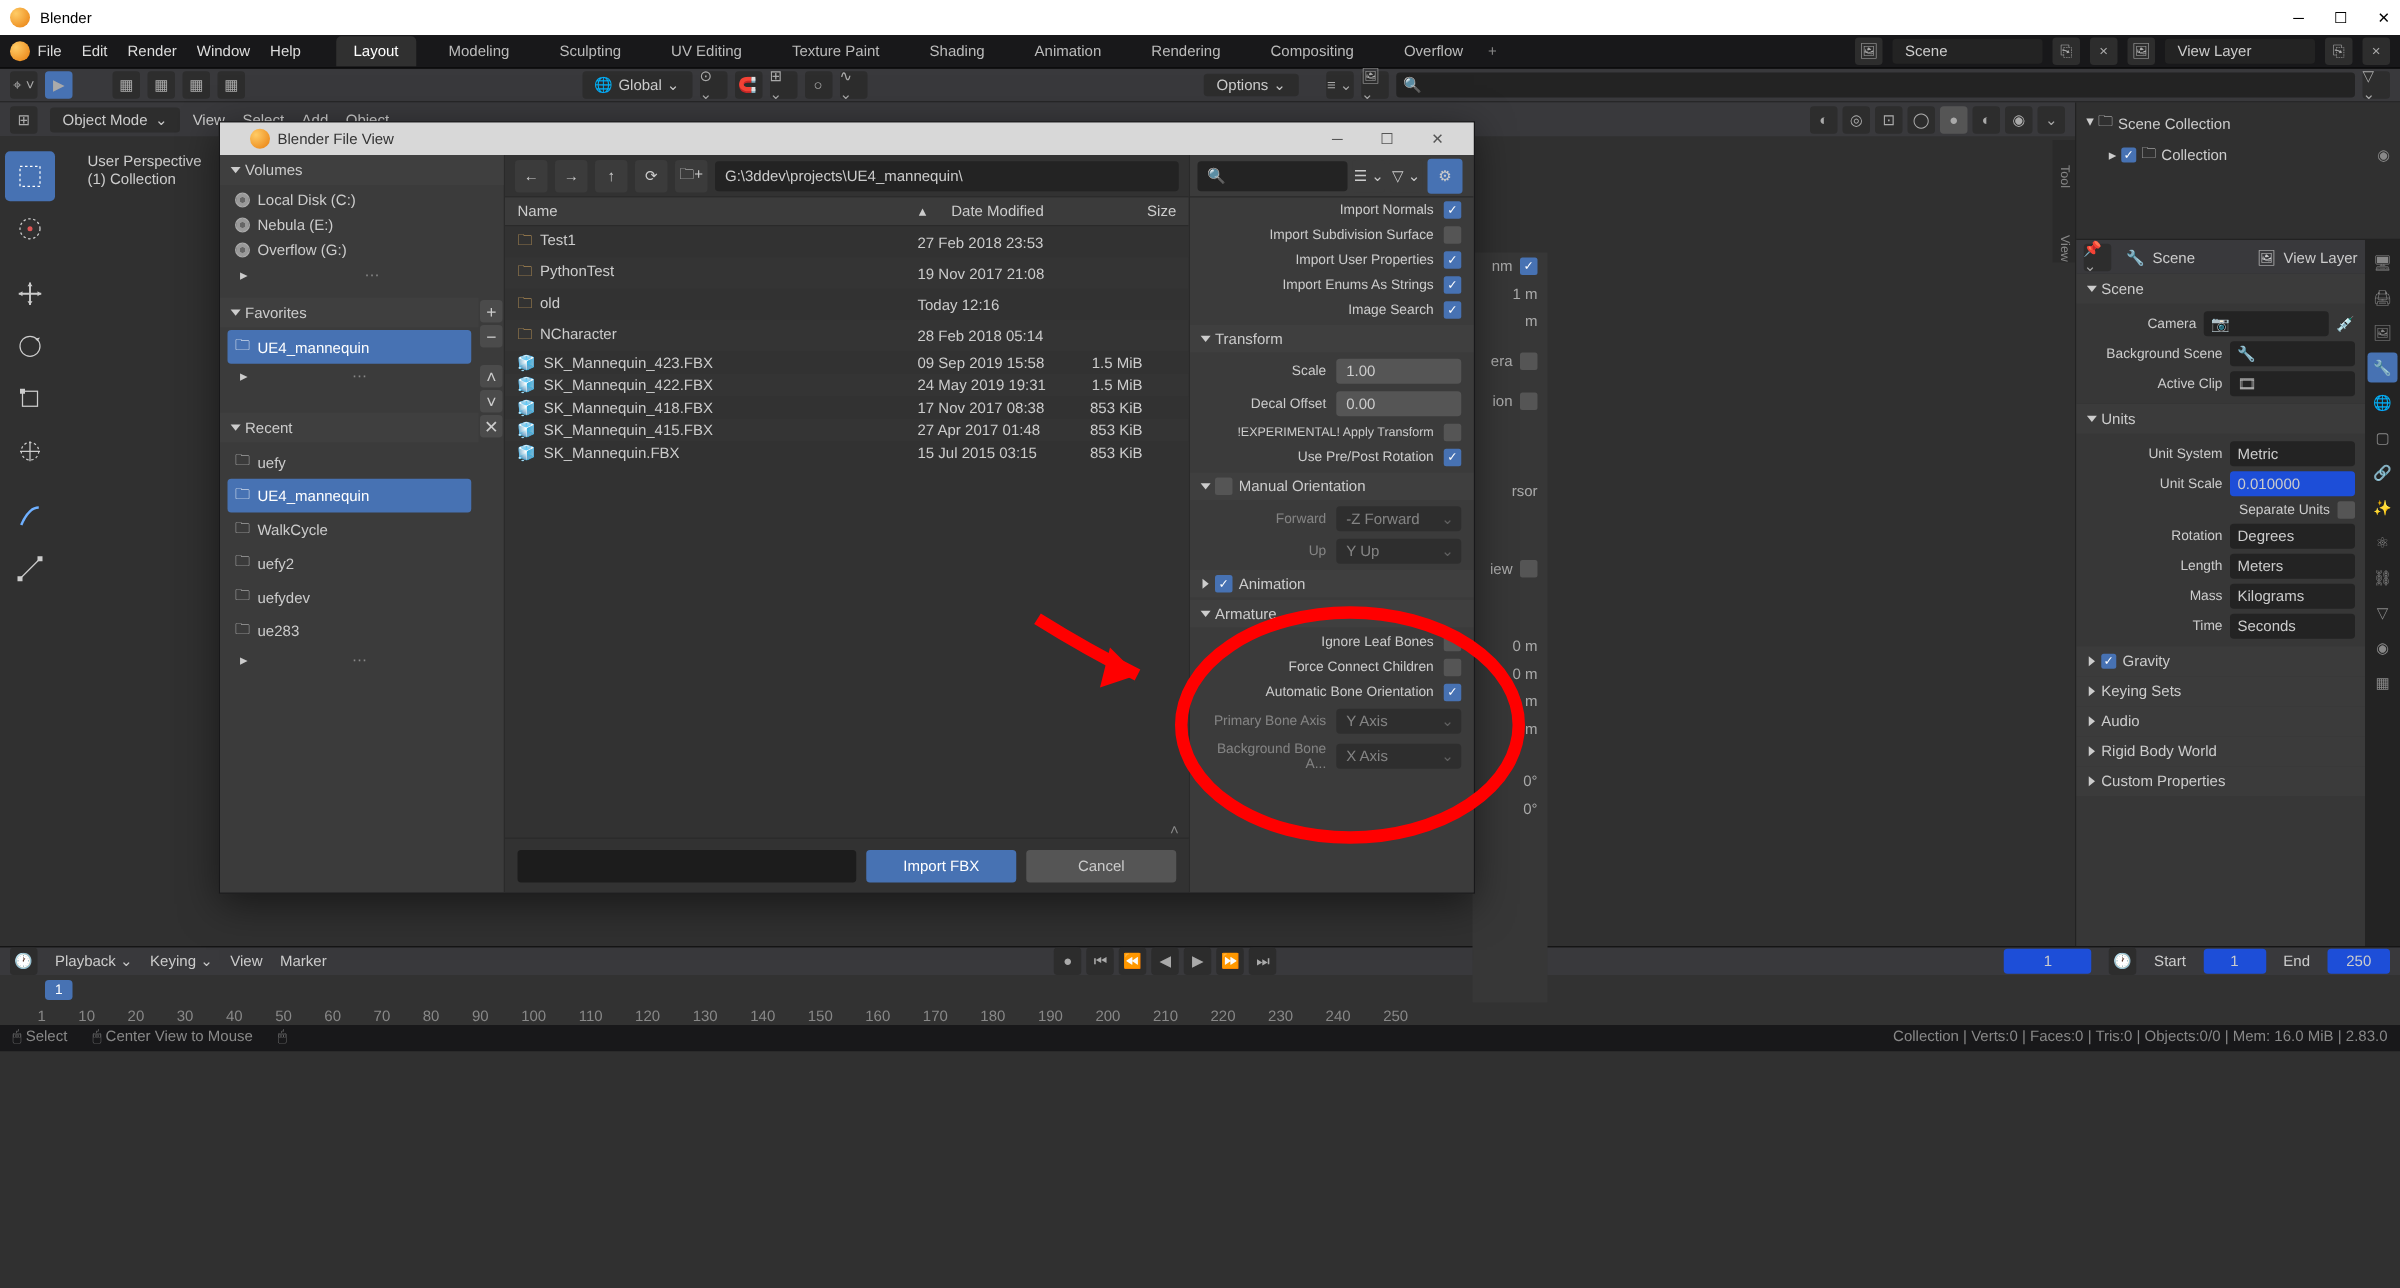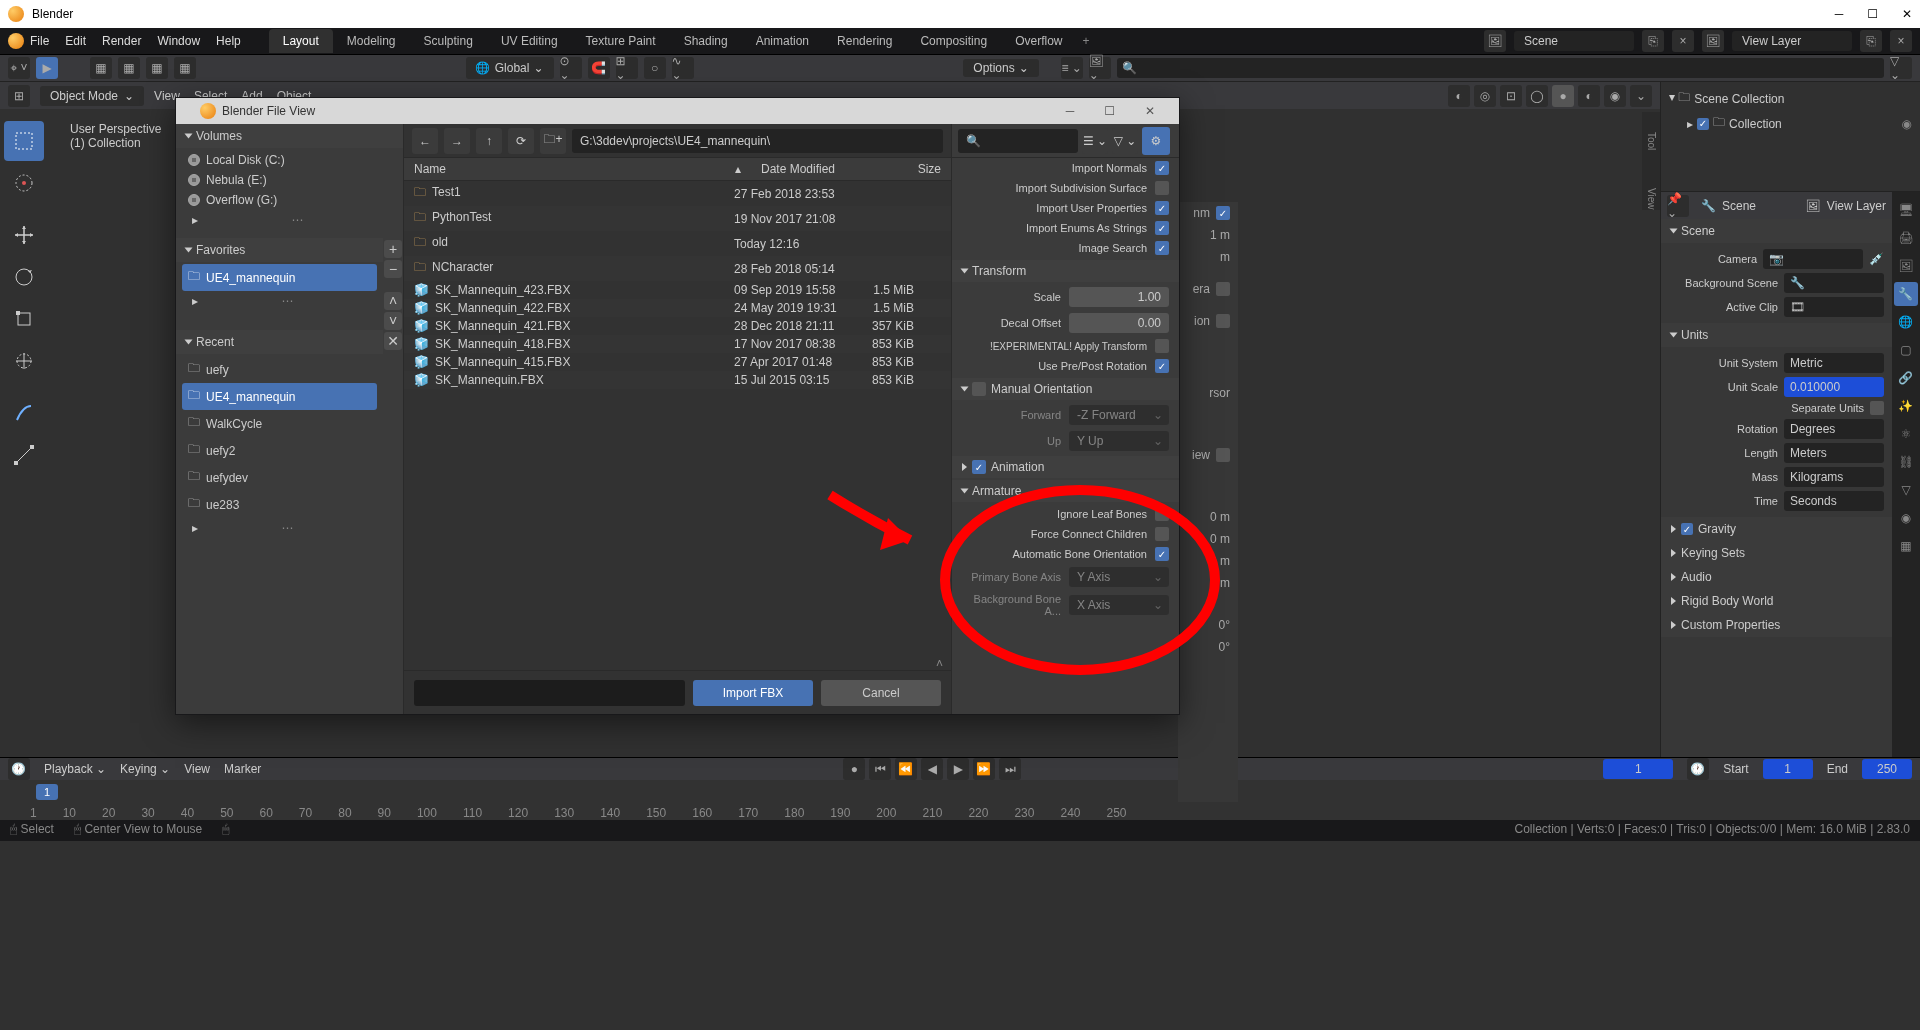--- a/index.html
+++ b/index.html
@@ -4,21 +4,21 @@
 <style>
 * { margin: 0; padding: 0; box-sizing: border-box; font-family: -apple-system, "Segoe UI", sans-serif; font-size: 12px; user-select: none; }
 body { background: #303030; color: #ccc; width: 1920px; height: 1030px; overflow: hidden; position: relative; }
 .titlebar { height: 28px; background: #fff; display: flex; align-items: center; padding: 0 8px; color: #000; justify-content: space-between; }
 .titlebar-left { display: flex; align-items: center; gap: 8px; }
 .titlebar-right { display: flex; align-items: center; gap: 24px; font-size: 16px; }
 .orange-logo { width: 16px; height: 16px; background: radial-gradient(circle at 30% 30%, #ffcc66, #e87d0d); border-radius: 50%; display: inline-block; }
 .topbar { height: 27px; background: #18181a; display: flex; align-items: center; padding: 0 8px; border-bottom: 1px solid #000; }
 .topbar .menu-group { display: flex; gap: 16px; margin-left: 6px; margin-right: 28px; }
 .topbar .menu-item { color: #ddd; cursor: pointer; }
-.topbar .tabs { display: flex; gap: 0; align-items: center; }
+.topbar .tabs { display: flex; gap: 12px; align-items: center; }
 .topbar .tab { padding: 5px 14px; color: #bbb; cursor: pointer; }
 .topbar .tab.active { background: #303030; color: #fff; border-radius: 4px 4px 0 0; }
 .topbar .right { margin-left: auto; display: flex; align-items: center; gap: 8px; }
 .scene-box { background: #232323; padding: 3px 10px; border-radius: 3px; display: flex; align-items: center; gap: 6px; min-width: 120px; }
 .icon-btn { width: 22px; height: 22px; display: inline-flex; align-items: center; justify-content: center; background: #2d2d2d; border-radius: 3px; cursor: pointer; color: #aaa; }
 .toolbar2 { height: 27px; background: #39393c; display: flex; align-items: center; padding: 0 8px; gap: 6px; border-bottom: 1px solid #222; }
 .pivot-box { display: flex; align-items: center; gap: 4px; background: #2d2d2d; padding: 2px 10px; border-radius: 3px; }
 .main-area { position: relative; display: flex; height: 675px; }
 .left-toolbar { width: 48px; background: #303030; display: flex; flex-direction: column; align-items: center; padding-top: 12px; gap: 2px; }
 .tool-btn { width: 40px; height: 40px; display: flex; align-items: center; justify-content: center; border-radius: 4px; cursor: pointer; }
@@ -81,21 +81,21 @@
 .fm-row { display: flex; padding: 2px 10px; align-items: center; }
 .fm-row:nth-child(even) { background: #343434; }
 .fm-row .folder-icon { color: #d9a95f; margin-right: 6px; }
 .fm-row .file-icon { color: #888; margin-right: 6px; }
 .fm-options { width: 228px; background: #3b3b3b; border-left: 1px solid #2a2a2a; overflow-y: auto; padding-bottom: 8px; }
 .opt-row { display: flex; align-items: center; padding: 3px 10px; gap: 8px; }
 .opt-label { flex: 1; text-align: right; font-size: 11px; }
 .checkbox { width: 14px; height: 14px; background: #555; border-radius: 2px; display: flex; align-items: center; justify-content: center; }
 .checkbox.checked { background: #4772b3; }
 .checkbox.checked::after { content: "✓"; color: #fff; font-size: 10px; }
-.num-field { width: 100px; background: #555; border-radius: 3px; padding: 3px 8px; text-align: right; }
+.num-field { width: 100px; background: #555; border-radius: 3px; padding: 3px 8px; text-align: left; }
 .sel-field { width: 100px; background: #232323; border-radius: 3px; padding: 3px 8px; position: relative; }
 .sel-field::after { content: "⌄"; position: absolute; right: 6px; color: #888; }
 .opt-section-head { padding: 4px 10px; display: flex; align-items: center; gap: 5px; background: #3f3f3f; margin: 2px 0; }
 .fm-footer { height: 44px; display: flex; align-items: center; padding: 0 10px; gap: 8px; border-top: 1px solid #2a2a2a; position: relative; }
 .fname-input { flex: 1; background: #1c1c1c; border: none; padding: 6px 8px; color: #ccc; border-radius: 3px; }
 .import-btn { width: 120px; padding: 6px 0; text-align: center; background: #4772b3; color: #fff; border-radius: 3px; cursor: pointer; }
 .cancel-btn { width: 120px; padding: 6px 0; text-align: center; background: #555; color: #ccc; border-radius: 3px; cursor: pointer; }
 
 .side-panel-peek { position: absolute; left: 1178px; top: 120px; width: 60px; height: 600px; background: #373737; z-index: 50; }
 .side-panel-peek .mini-row { display: flex; justify-content: flex-end; padding: 4px 8px; gap: 6px; font-size: 11px; color: #aaa; }
@@ -634,25 +634,20 @@
             <span class="col-name"><span class="file-icon">🧊</span>SK_Mannequin_423.FBX</span>
             <span class="col-date">09 Sep 2019 15:58</span>
             <span class="col-size">1.5 MiB</span>
           </div>
           <div class="fm-row">
             <span class="col-name"><span class="file-icon">🧊</span>SK_Mannequin_422.FBX</span>
             <span class="col-date">24 May 2019 19:31</span>
             <span class="col-size">1.5 MiB</span>
           </div>
           <div class="fm-row">
-            <span class="col-name"><span class="file-icon">🧊</span>SK_Mannequin_421.FBX</span>
-            <span class="col-date">28 Dec 2018 21:11</span>
-            <span class="col-size">357 KiB</span>
-          </div>
-          <div class="fm-row">
             <span class="col-name"><span class="file-icon">🧊</span>SK_Mannequin_418.FBX</span>
             <span class="col-date">17 Nov 2017 08:38</span>
             <span class="col-size">853 KiB</span>
           </div>
           <div class="fm-row">
             <span class="col-name"><span class="file-icon">🧊</span>SK_Mannequin_415.FBX</span>
             <span class="col-date">27 Apr 2017 01:48</span>
             <span class="col-size">853 KiB</span>
           </div>
           <div class="fm-row">

